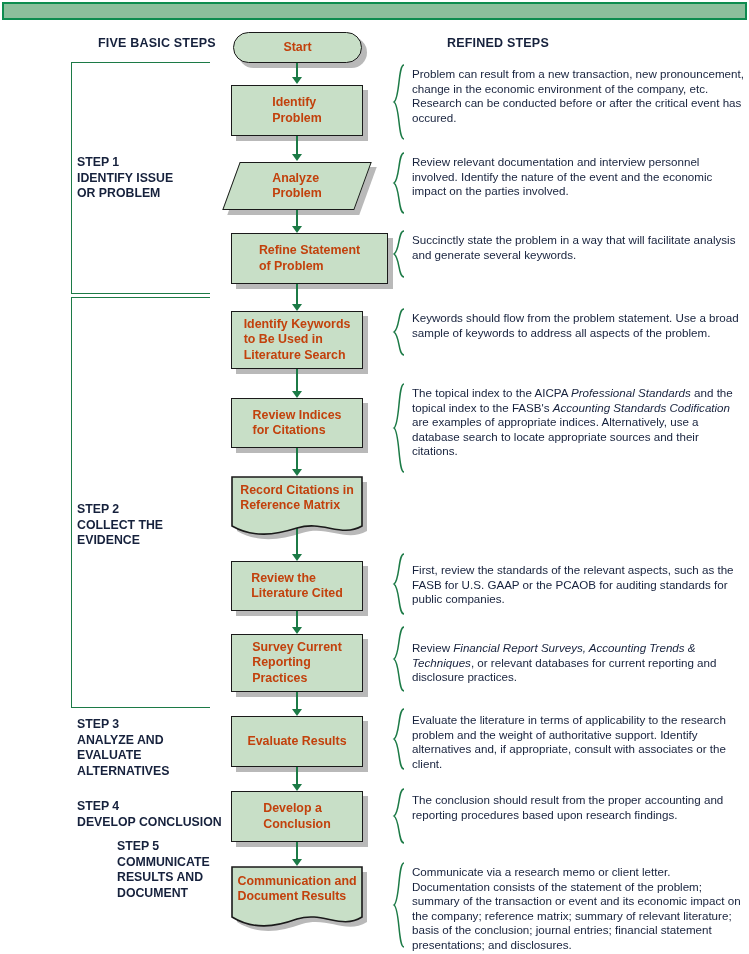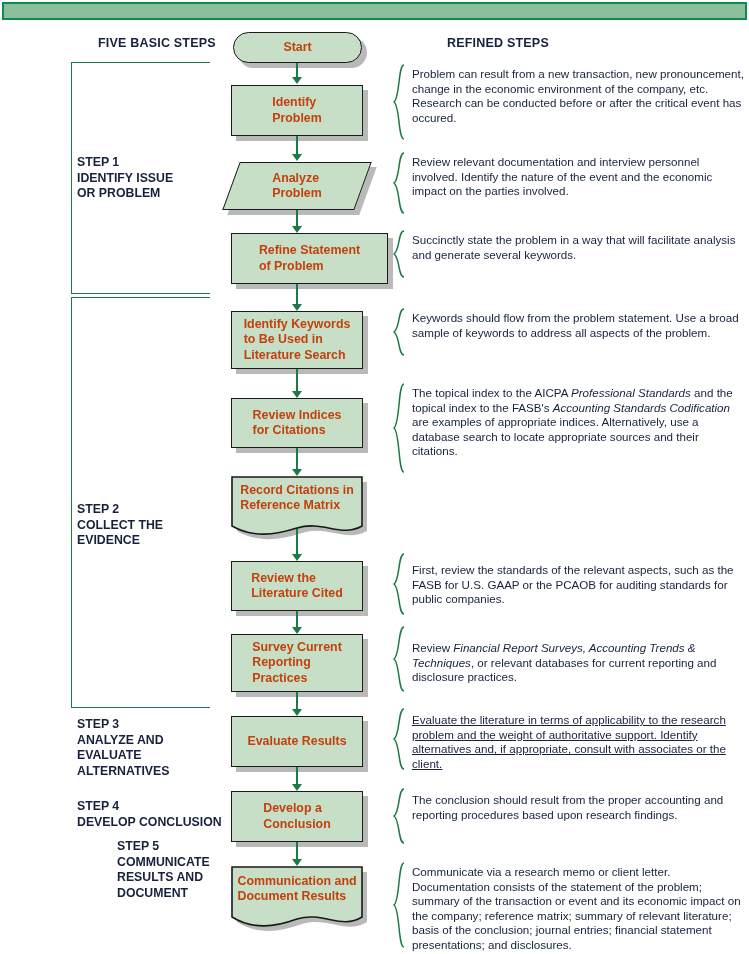--- a/index.html
+++ b/index.html
@@ -281,21 +281,21 @@
   <div class="desc-text" style="left:412px;top:563px;">First, review the standards of the relevant aspects, such as the FASB for U.S. GAAP or the PCAOB for auditing standards for public companies.</div>
 
   <svg class="desc-brace" style="left:392px;top:626px;" width="14" height="66">
     <path d="M12,1 C6,1 8,29 2,33 C8,37 6,65 12,65" fill="none" stroke="#1c7a46" stroke-width="1.5"></path>
   </svg>
   <div class="desc-text" style="left:412px;top:641px;">Review <i>Financial Report Surveys, Accounting Trends &amp; Techniques</i>, or relevant databases for current reporting and disclosure practices.</div>
 
   <svg class="desc-brace" style="left:392px;top:708px;" width="14" height="62">
     <path d="M12,1 C6,1 8,27 2,31 C8,35 6,61 12,61" fill="none" stroke="#1c7a46" stroke-width="1.5"></path>
   </svg>
-  <div class="desc-text" style="left:412px;top:713px;text-decoration:underline;">Evaluate the literature in terms of applicability to the research problem and the weight of authoritative support. Identify alternatives and, if appropriate, consult with associates or the client.</div>
+  <div class="desc-text" style="left:412px;top:713px;">Evaluate the literature in terms of applicability to the research problem and the weight of authoritative support. Identify alternatives and, if appropriate, consult with associates or the client.</div>
 
   <svg class="desc-brace" style="left:392px;top:788px;" width="14" height="56">
     <path d="M12,1 C6,1 8,24 2,28 C8,32 6,55 12,55" fill="none" stroke="#1c7a46" stroke-width="1.5"></path>
   </svg>
   <div class="desc-text" style="left:412px;top:793px;">The conclusion should result from the proper accounting and reporting procedures based upon research findings.</div>
 
   <svg class="desc-brace" style="left:392px;top:862px;" width="14" height="86">
     <path d="M12,1 C6,1 8,39 2,43 C8,47 6,85 12,85" fill="none" stroke="#1c7a46" stroke-width="1.5"></path>
   </svg>
   <div class="desc-text" style="left:412px;top:865px;">Communicate via a research memo or client letter. Documentation consists of the statement of the problem; summary of the transaction or event and its economic impact on the company; reference matrix; summary of relevant literature; basis of the conclusion; journal entries; financial statement presentations; and disclosures.</div>

